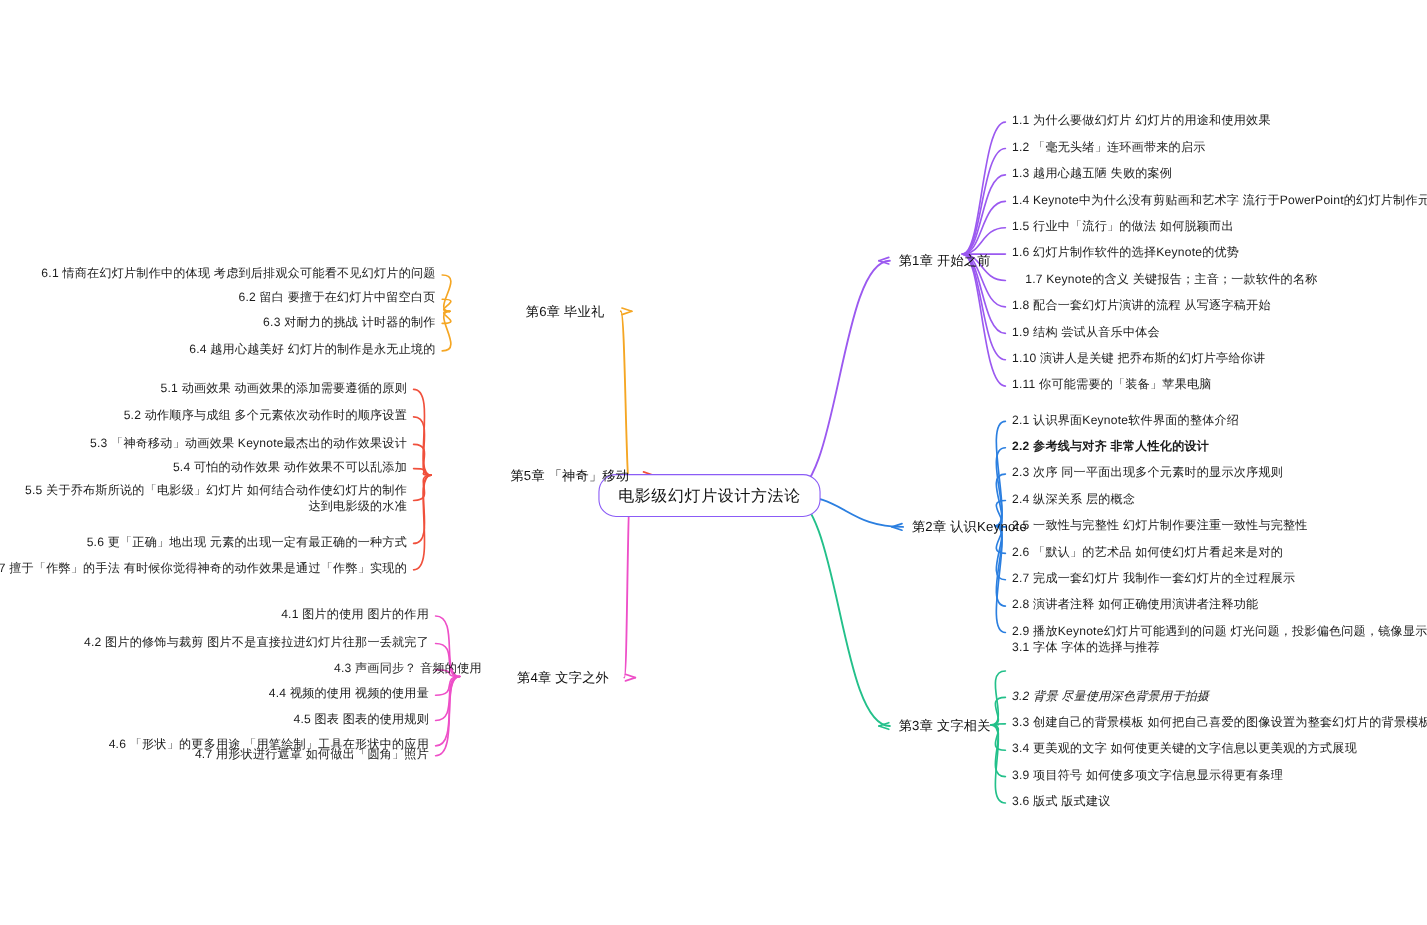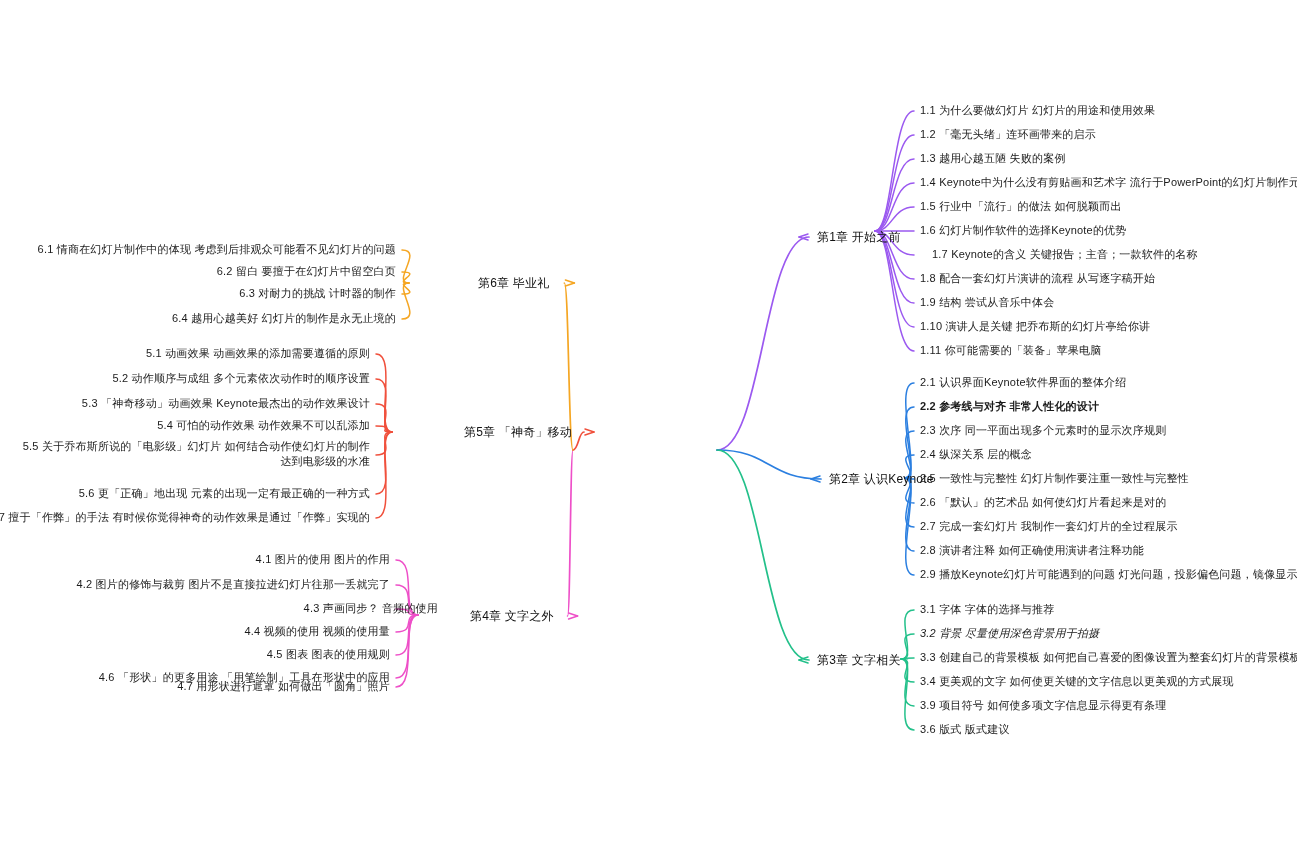--- a/index.html
+++ b/index.html
@@ -78,20 +78,21 @@
       <path d="M 392 432 C 374 432, 398 494, 376 494" stroke="#f0503c" fill="none" stroke-width="1.5" stroke-linecap="round"></path>
       <path d="M 392 432 C 374 432, 398 518, 376 518" stroke="#f0503c" fill="none" stroke-width="1.5" stroke-linecap="round"></path>
       <path d="M 573 450 C 568.7 450, 568.7 283, 564.4 283" stroke="#f5a623" fill="none" stroke-width="1.7" stroke-linecap="round"></path>
       <path d="M 574.4 283 L 565.4 280" stroke="#f5a623" fill="none" stroke-width="1.5" stroke-linecap="round"></path>
       <path d="M 574.4 283 L 565.4 286" stroke="#f5a623" fill="none" stroke-width="1.5" stroke-linecap="round"></path>
       <path d="M 409 283 C 391 283, 424 250, 402 250" stroke="#f5a623" fill="none" stroke-width="1.5" stroke-linecap="round"></path>
       <path d="M 409 283 C 391 283, 424 272, 402 272" stroke="#f5a623" fill="none" stroke-width="1.5" stroke-linecap="round"></path>
       <path d="M 409 283 C 391 283, 424 294, 402 294" stroke="#f5a623" fill="none" stroke-width="1.5" stroke-linecap="round"></path>
       <path d="M 409 283 C 391 283, 424 319, 402 319" stroke="#f5a623" fill="none" stroke-width="1.5" stroke-linecap="round"></path>
     </svg>
+  <div id="root" style="left: 543.945px; top: 430.5px;">电影级幻灯片设计方法论</div>
   <div id="nodes">
       <div class="node chapter" style="left: 817px; top: 229px;">第1章 开始之前</div>
       <div class="node leaf-r" style="left: 920px; top: 103px;">1.1 为什么要做幻灯片 幻灯片的用途和使用效果</div>
       <div class="node leaf-r" style="left: 920px; top: 127px;">1.2 「毫无头绪」连环画带来的启示</div>
       <div class="node leaf-r" style="left: 920px; top: 151px;">1.3 越用心越五陋 失败的案例</div>
       <div class="node leaf-r" style="left: 920px; top: 175px;">1.4 Keynote中为什么没有剪贴画和艺术字 流行于PowerPoint的幻灯片制作元素</div>
       <div class="node leaf-r" style="left: 920px; top: 199px;">1.5 行业中「流行」的做法 如何脱颖而出</div>
       <div class="node leaf-r" style="left: 920px; top: 223px;">1.6 幻灯片制作软件的选择Keynote的优势</div>
       <div class="node leaf-r" style="left: 920px; top: 247px; margin-left: 12px;">1.7 Keynote的含义 关键报告；主音；一款软件的名称</div>
       <div class="node leaf-r" style="left: 920px; top: 271px;">1.8 配合一套幻灯片演讲的流程 从写逐字稿开始</div>
@@ -102,21 +103,21 @@
       <div class="node leaf-r" style="left: 920px; top: 375px;">2.1 认识界面Keynote软件界面的整体介绍</div>
       <div class="node leaf-r" style="left: 920px; top: 399px; font-weight: bold;">2.2 参考线与对齐 非常人性化的设计</div>
       <div class="node leaf-r" style="left: 920px; top: 423px;">2.3 次序 同一平面出现多个元素时的显示次序规则</div>
       <div class="node leaf-r" style="left: 920px; top: 447px;">2.4 纵深关系 层的概念</div>
       <div class="node leaf-r" style="left: 920px; top: 471px;">2.5 一致性与完整性 幻灯片制作要注重一致性与完整性</div>
       <div class="node leaf-r" style="left: 920px; top: 495px;">2.6 「默认」的艺术品 如何使幻灯片看起来是对的</div>
       <div class="node leaf-r" style="left: 920px; top: 519px;">2.7 完成一套幻灯片 我制作一套幻灯片的全过程展示</div>
       <div class="node leaf-r" style="left: 920px; top: 543px;">2.8 演讲者注释 如何正确使用演讲者注释功能</div>
       <div class="node leaf-r" style="left: 920px; top: 567px;">2.9 播放Keynote幻灯片可能遇到的问题 灯光问题，投影偏色问题，镜像显示问题</div>
       <div class="node chapter" style="left: 817px; top: 652px;">第3章 文字相关</div>
-      <div class="node leaf-r" style="left: 920px; top: 602px;">3.1 字体 字体的选择与推荐</div>
+      <div class="node leaf-r" style="left: 920px; top: 582px;">3.1 字体 字体的选择与推荐</div>
       <div class="node leaf-r" style="left: 920px; top: 626px; font-style: italic;">3.2 背景 尽量使用深色背景用于拍摄</div>
       <div class="node leaf-r" style="left: 920px; top: 650px;">3.3 创建自己的背景模板 如何把自己喜爱的图像设置为整套幻灯片的背景模板</div>
       <div class="node leaf-r" style="left: 920px; top: 674px;">3.4 更美观的文字 如何使更关键的文字信息以更美观的方式展现</div>
       <div class="node leaf-r" style="left: 920px; top: 698px;">3.9 项目符号 如何使多项文字信息显示得更有条理</div>
       <div class="node leaf-r" style="left: 920px; top: 722px;">3.6 版式 版式建议</div>
       <div class="node chapter" style="left: 470px; top: 608px;">第4章 文字之外</div>
       <div class="node leaf-l" style="right: 907px; top: 552px;">4.1 图片的使用 图片的作用</div>
       <div class="node leaf-l" style="right: 907px; top: 577px;">4.2 图片的修饰与裁剪 图片不是直接拉进幻灯片往那一丢就完了</div>
       <div class="node leaf-l" style="right: 859px; top: 601px;">4.3 声画同步？ 音频的使用</div>
       <div class="node leaf-l" style="right: 907px; top: 624px;">4.4 视频的使用 视频的使用量</div>

